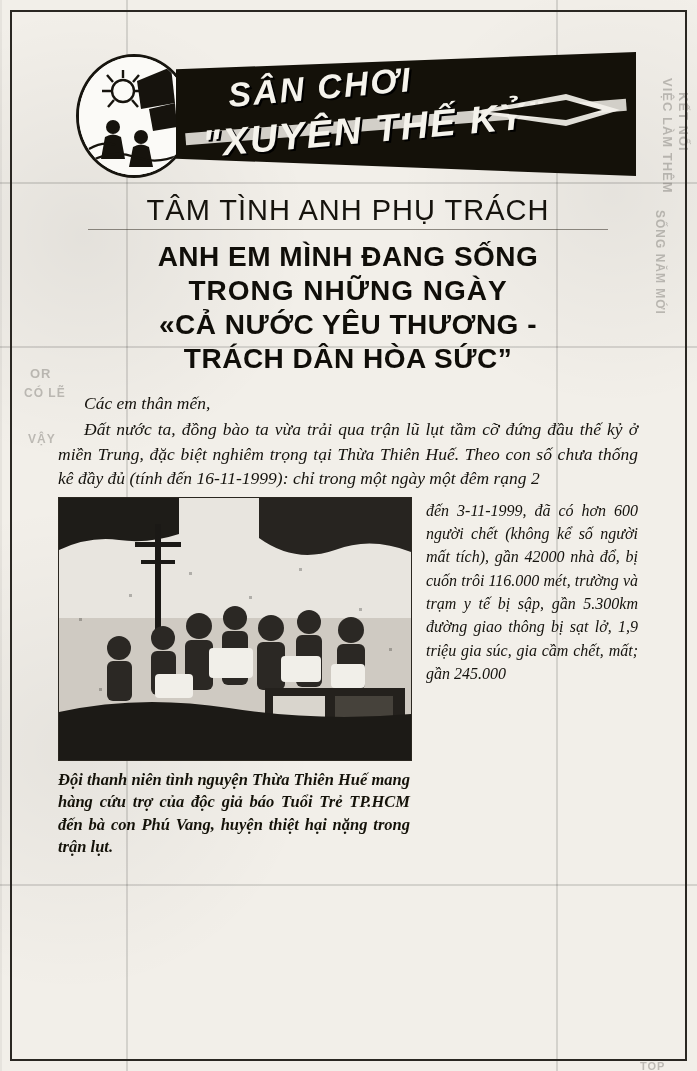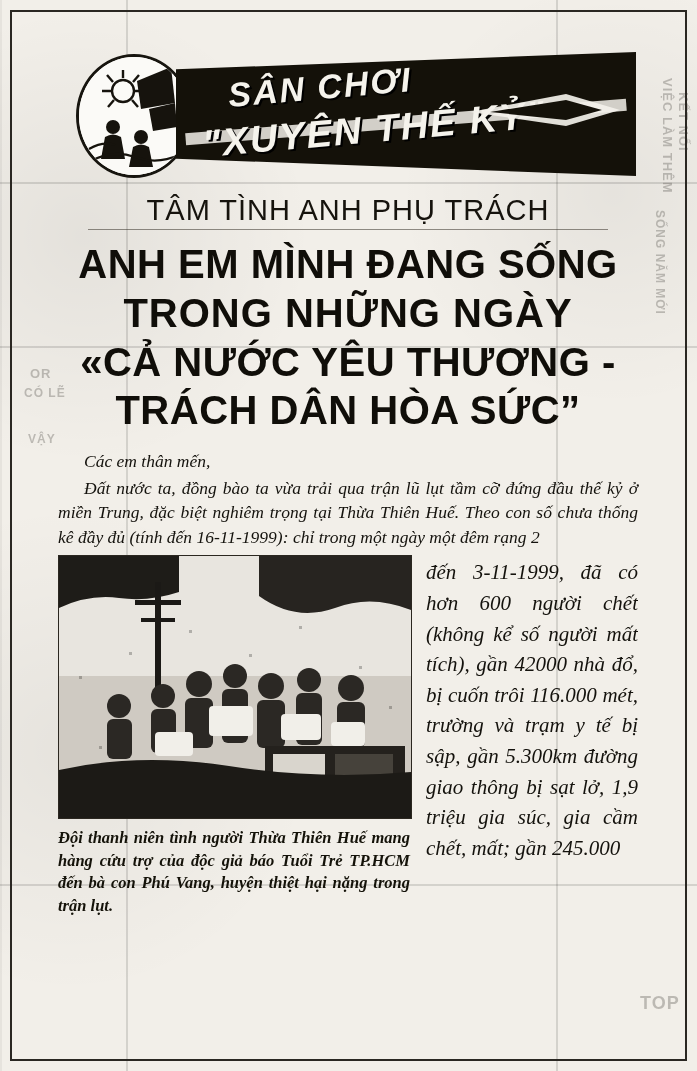--- a/index.html
+++ b/index.html
@@ -155,21 +155,21 @@
   .rule-under-kicker {
     width: 520px;
     margin: 2px auto 10px auto;
     border-top: 1px solid #3a352c;
     opacity: .55;
   }
   .headline {
     text-align: center;
     font-family: "Liberation Sans", sans-serif;
     font-weight: bold;
-    font-size: 40px;
+    font-size: 28px;
     line-height: 1.22;
     letter-spacing: .5px;
     color: #100e09;
     margin: 0 0 2px 0;
   }
   .headline .l2 { letter-spacing: 1px; }
   .headline .l3 { letter-spacing: .5px; }
   .headline .l4 { letter-spacing: .5px; }
 
   
@@ -217,21 +217,21 @@
     font-size: 16.5px;
     line-height: 1.36;
     color: #141209;
     margin-top: 8px;
     text-align: justify;
   }
   .side-col {
     overflow: hidden;
     font-family: "Liberation Serif", serif;
     font-style: italic;
-    font-size: 21px;
+    font-size: 16px;
     line-height: 1.46;
     color: #14120d;
     text-align: justify;
     padding-top: 2px;
   }
   .side-col p { margin: 0; }
 
   .clear { clear: both; }
 </style>
 </head>
@@ -246,21 +246,21 @@
   <div class="ghostline" style="left:0;top:884px;width:697px;height:2px;"></div>
   <div class="ghostline" style="left:126px;top:0;width:2px;height:1071px;"></div>
   <div class="ghostline" style="left:556px;top:0;width:2px;height:1071px;"></div>
 
   <div class="ghost v" style="right:22px;top:78px;font-size:13px;">VIỆC LÀM THÊM</div>
   <div class="ghost v" style="right:6px;top:92px;font-size:13px;">KẾT NỐI</div>
   <div class="ghost v" style="right:30px;top:210px;font-size:12px;">SỐNG NĂM MỚI</div>
   <div class="ghost" style="left:24px;top:386px;font-size:12px;">CÓ LẼ</div>
   <div class="ghost" style="left:28px;top:432px;font-size:12px;">VẬY</div>
   <div class="ghost" style="left:30px;top:366px;font-size:13px;">OR</div>
-  <div class="ghost" style="left:640px;top:993px;font-size:18px;">TOP</div>
+  <div class="ghost" style="left:640px;top:1060px;font-size:11px;">TOP</div>
 
   <div class="frame"></div>
 
   <div class="content">
 
     <div class="masthead">
 
       <div class="logo-badge">
         <svg width="110" height="118" viewBox="0 0 110 118">
           <rect x="0" y="0" width="110" height="118" fill="#fbfaf7"></rect>
@@ -371,21 +371,21 @@
                   <rect x="70" y="96" width="3" height="3"></rect>
                 <rect x="130" y="74" width="3" height="3"></rect>
                   <rect x="190" y="98" width="3" height="3"></rect>
                 <rect x="240" y="70" width="3" height="3"></rect>
                   <rect x="300" y="110" width="3" height="3"></rect>
                 <rect x="330" y="150" width="3" height="3"></rect>
                   <rect x="40" y="190" width="3" height="3"></rect>
               </g>
             </svg>
           </div>
-          <div class="caption">Đội thanh niên tình người Thừa Thiên Huế mang hàng cứu trợ của độc giả báo Tuổi Trẻ TP.HCM đến bà con Phú Vang, huyện thiệt hại nặng trong trận lụt.</div>
+          <div class="caption">Đội thanh niên tình nguyện Thừa Thiên Huế mang hàng cứu trợ của độc giả báo Tuổi Trẻ TP.HCM đến bà con Phú Vang, huyện thiệt hại nặng trong trận lụt.</div>
         </div>
 
         <div class="side-col">
           <p>đến 3-11-1999, đã có hơn 600 người chết (không kể số người mất tích), gần 42000 nhà đổ, bị cuốn trôi 116.000 mét, trường và trạm y tế bị sập, gần 5.300km đường giao thông bị sạt lở, 1,9 triệu gia súc, gia cầm chết, mất; gần 245.000</p>
         </div>
         <div class="clear"></div>
       </div>
     </div>
 
   </div>

